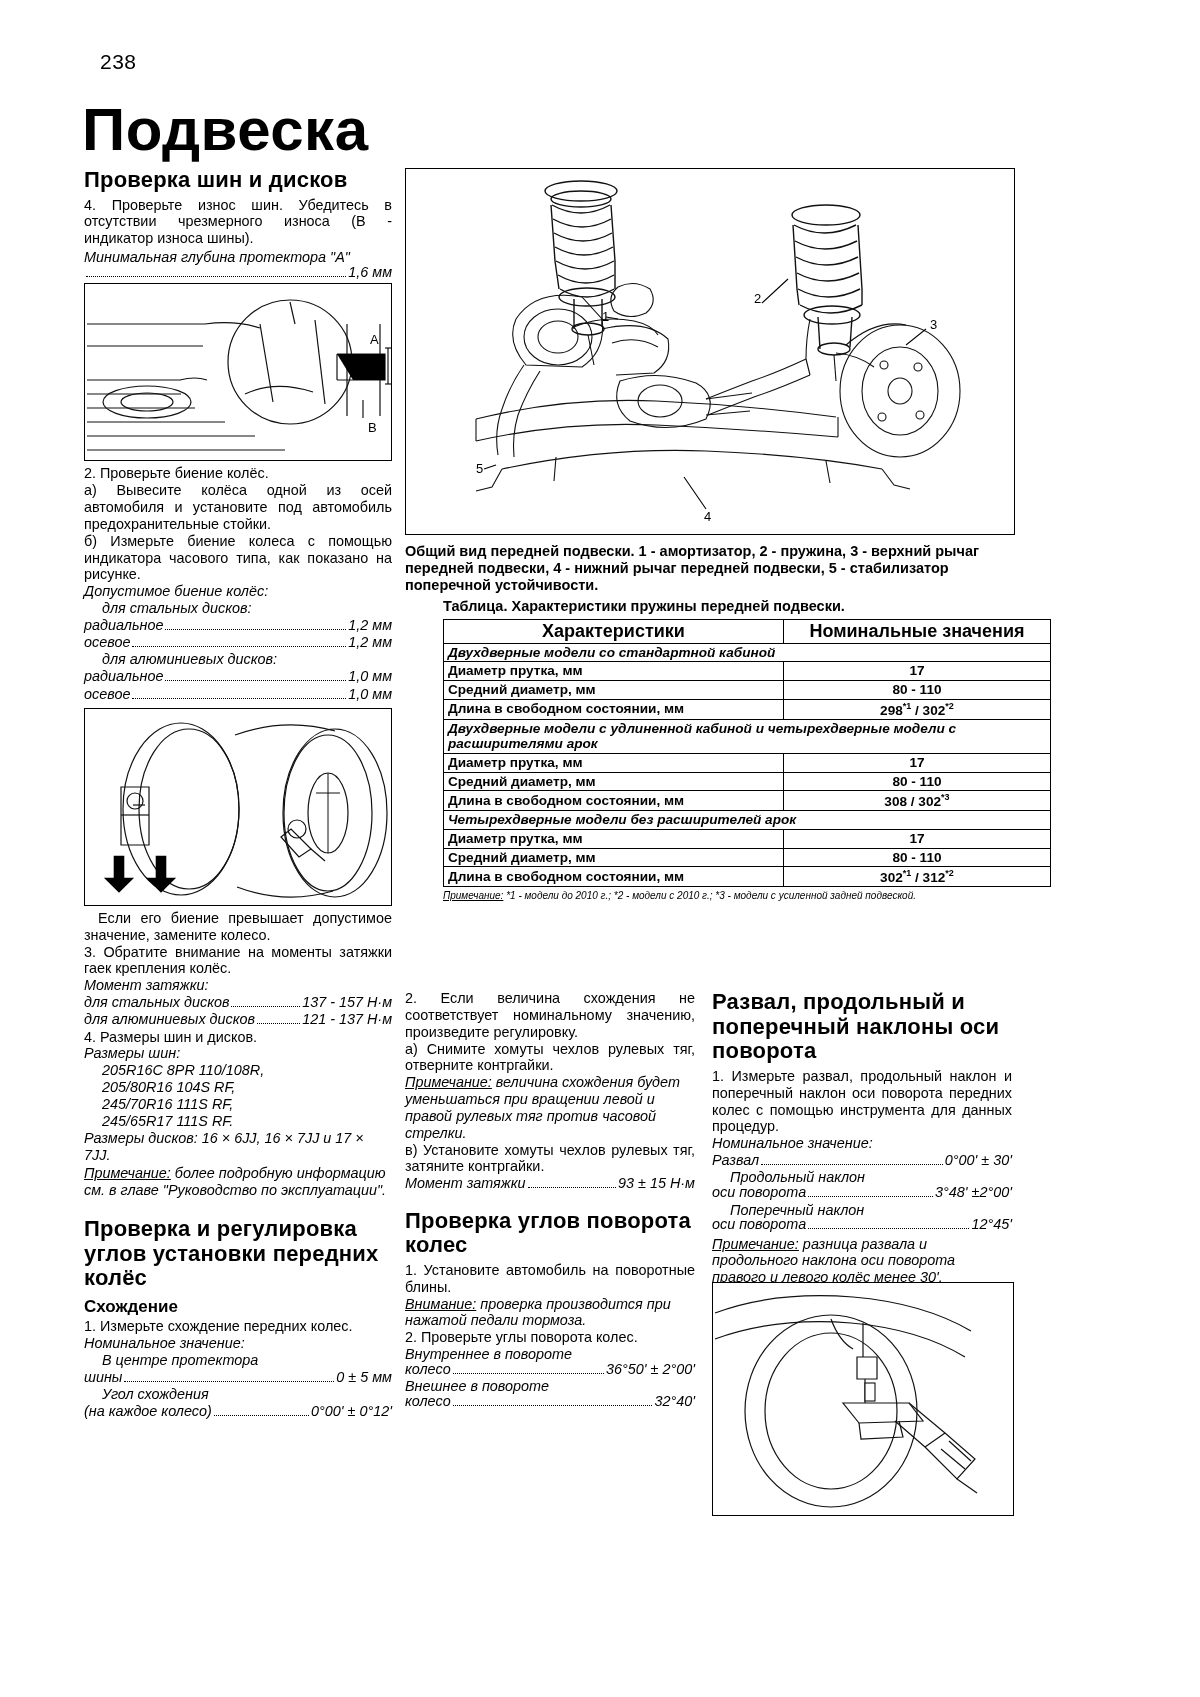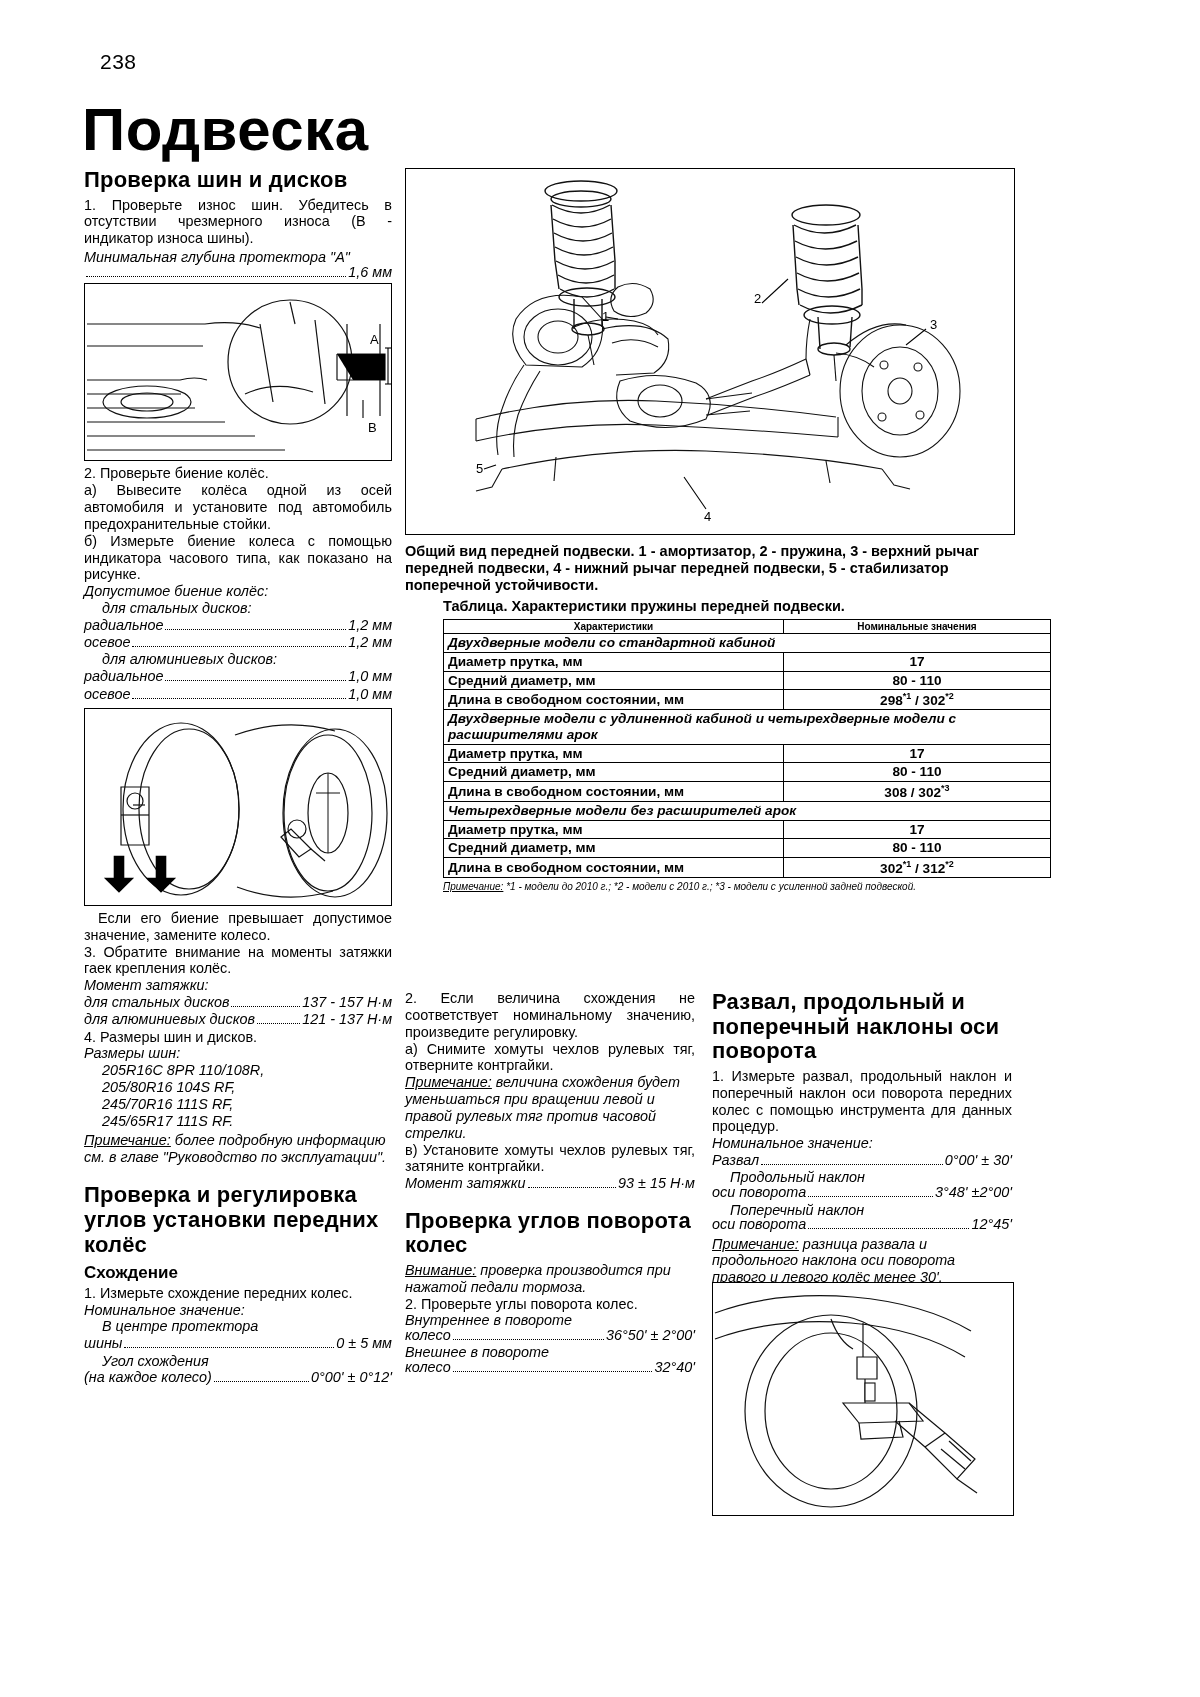--- a/index.html
+++ b/index.html
@@ -13,21 +13,21 @@
   h2.sec{font-size:22px;font-weight:bold;margin:0 0 4px 0;line-height:1.12;letter-spacing:0.2px;}
   h3.sub{font-size:17px;font-weight:bold;margin:6px 0 2px 0;line-height:1.15;}
   p.b{font-size:14.4px;margin:0 0 0 0;line-height:1.17;text-align:justify;}
   p.i{font-size:14.4px;margin:0;line-height:1.17;font-style:italic;}
   p.ind{padding-left:18px;}
   .u{ text-decoration:underline;}
   .imgbox{border:1px solid #000;background:#fff;position:relative;overflow:hidden;}
   .fig-caption{font-size:14.5px;font-weight:bold;line-height:1.17;margin:5px 0 0 0;}
   table.spring{border-collapse:collapse;width:100%;font-size:13.5px;}
   table.spring td,table.spring th{border:1px solid #000;padding:1px 4px;line-height:1.15;}
-  table.spring th{font-weight:bold;text-align:center;font-size:10px;}
+  table.spring th{font-weight:bold;text-align:center;font-size:18px;}
   td.grp{font-style:italic;font-weight:bold;font-size:13.6px;}
   td.prm{padding-left:16px;font-weight:bold;font-size:13.6px;}
   td.val{text-align:center;font-weight:bold;font-size:13.6px;}
   .note{font-size:10px;font-style:italic;line-height:1.18;margin-top:3px;}
   sup{font-size:9px;vertical-align:super;}
   .leader{display:flex;align-items:baseline;font-size:14.4px;font-style:italic;line-height:1.2;}
   .leader .lt{white-space:nowrap;}
   .leader .ld{flex:1;border-bottom:1.6px dotted #000;margin:0 2px 4px 2px;}
   .leader .lv{white-space:nowrap;}
   svg{display:block;}
@@ -35,21 +35,21 @@
 </head>
 <body>
 
 <div class="page">
 
   <div class="pg-num">238</div>
   <div class="chapter-title">Подвеска</div>
 
   <div class="col-left">
     <h2 class="sec">Проверка шин и дисков</h2>
-    <p class="b">1. Проверьте износ шин. Убедитесь в отсутствии чрезмерного износа (B - индикатор износа шины).</p>
+    <p class="b">4. Проверьте износ шин. Убедитесь в отсутствии чрезмерного износа (B - индикатор износа шины).</p>
     <div style="margin-top:2px;">
       <p class="i">Минимальная глубина протектора "A"</p>
       <div class="leader" style="margin-top:-2px;">
         <span class="lt"></span>
           <span class="ld"></span>
         <span class="lv">1,6 мм</span>
       </div>
     </div>
 
     <div class="imgbox" style="width:306px;height:176px;margin-top:2px;">
@@ -155,20 +155,21 @@
       <span class="lt">для алюминиевых дисков</span>
         <span class="ld"></span>
       <span class="lv">121 - 137 Н·м</span>
     </div>
     <p class="b">4. Размеры шин и дисков.</p>
     <p class="i">Размеры шин:</p>
     <p class="i ind">205R16C 8PR 110/108R,</p>
     <p class="i ind">205/80R16 104S RF,</p>
     <p class="i ind">245/70R16 111S RF,</p>
     <p class="i ind">245/65R17 111S RF.</p>
+    <p class="i">Размеры дисков: 16 × 6JJ, 16 × 7JJ и 17 × 7JJ.</p>
     <p class="i" style="margin-top:2px;"><span class="u">Примечание:</span><span> более подробную информацию см. в главе "Руководство по эксплуатации".</span></p>
 
     <h2 class="sec" style="margin-top:18px;">Проверка и регулировка углов установки передних колёс</h2>
     <h3 class="sub">Схождение</h3>
     <p class="b">1. Измерьте схождение передних колес.</p>
     <p class="i">Номинальное значение:</p>
     <p class="i ind">В центре протектора</p>
     <div class="leader ind">
       <span class="lt">шины</span>
         <span class="ld"></span>
@@ -352,20 +353,21 @@
     <p class="b">а) Снимите хомуты чехлов рулевых тяг, отверните контргайки.</p>
     <p class="i"><span class="u">Примечание:</span><span> величина схождения будет уменьшаться при вращении левой и правой рулевых тяг против часовой стрелки.</span></p>
     <p class="b">в) Установите хомуты чехлов рулевых тяг, затяните контргайки.</p>
     <div class="leader">
       <span class="lt">Момент затяжки</span>
         <span class="ld"></span>
       <span class="lv">93 ± 15 Н·м</span>
     </div>
 
     <h2 class="sec" style="margin-top:16px;">Проверка углов поворота колес</h2>
+    <p class="b">1. Установите автомобиль на поворотные блины.</p>
     <p class="i"><span class="u">Внимание:</span><span> проверка производится при нажатой педали тормоза.</span></p>
     <p class="b">2. Проверьте углы поворота колес.</p>
 
     <div>
       <p class="i" style="margin-bottom:-2px;">Внутреннее в повороте</p>
       <div class="leader">
           <span class="lt">колесо</span>
           <span class="ld"></span>
           <span class="lv">36°50' ± 2°00'</span>
         </div>

